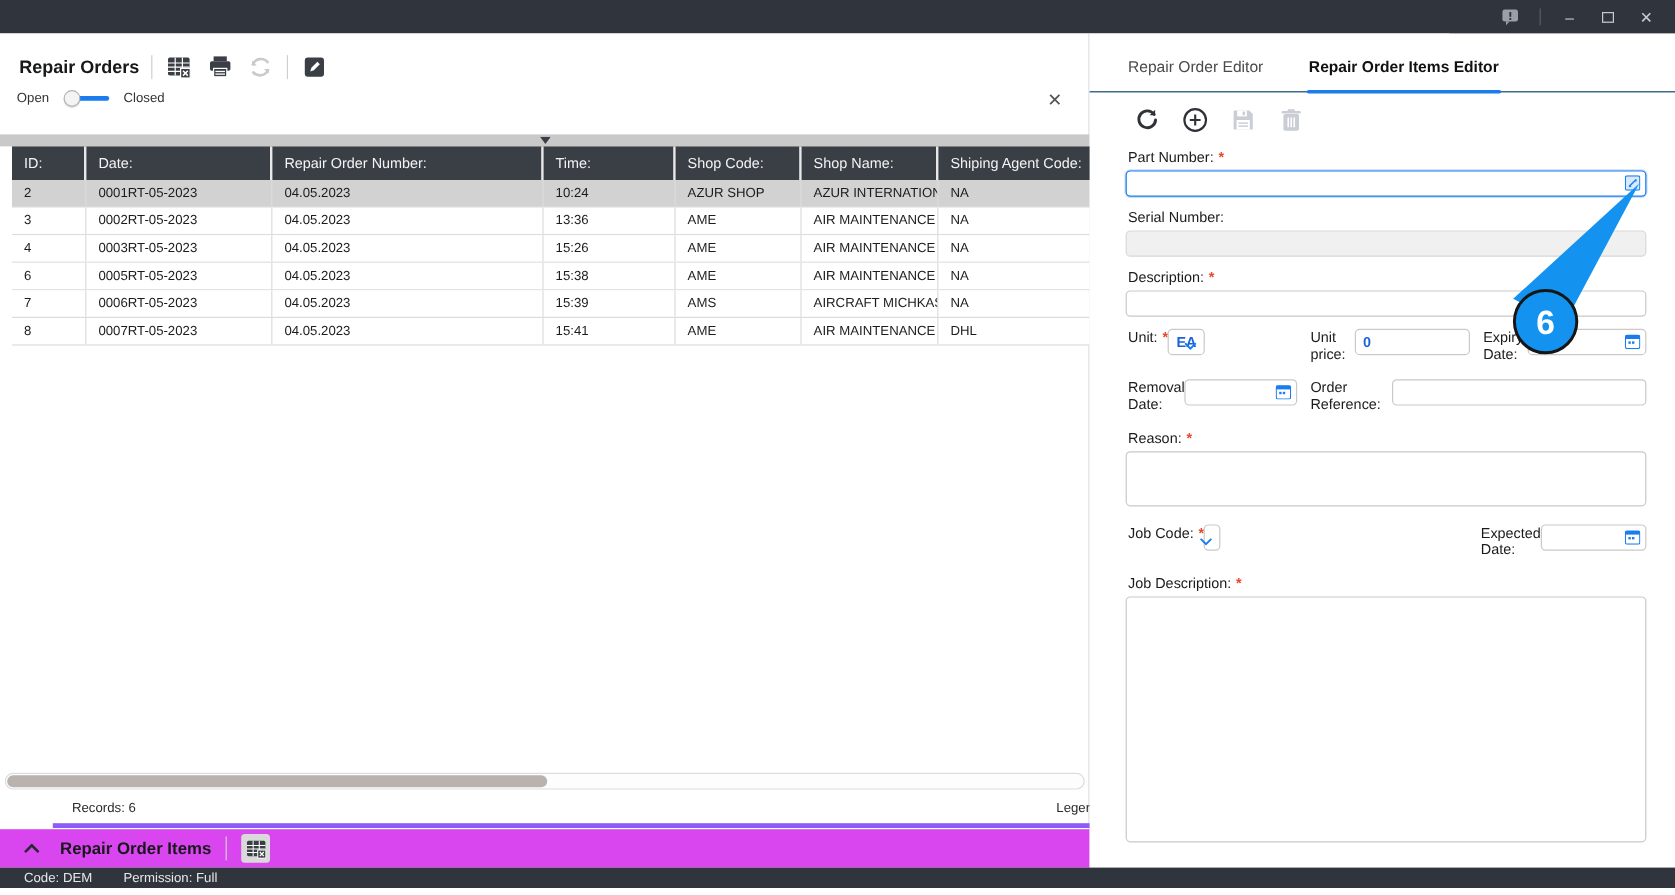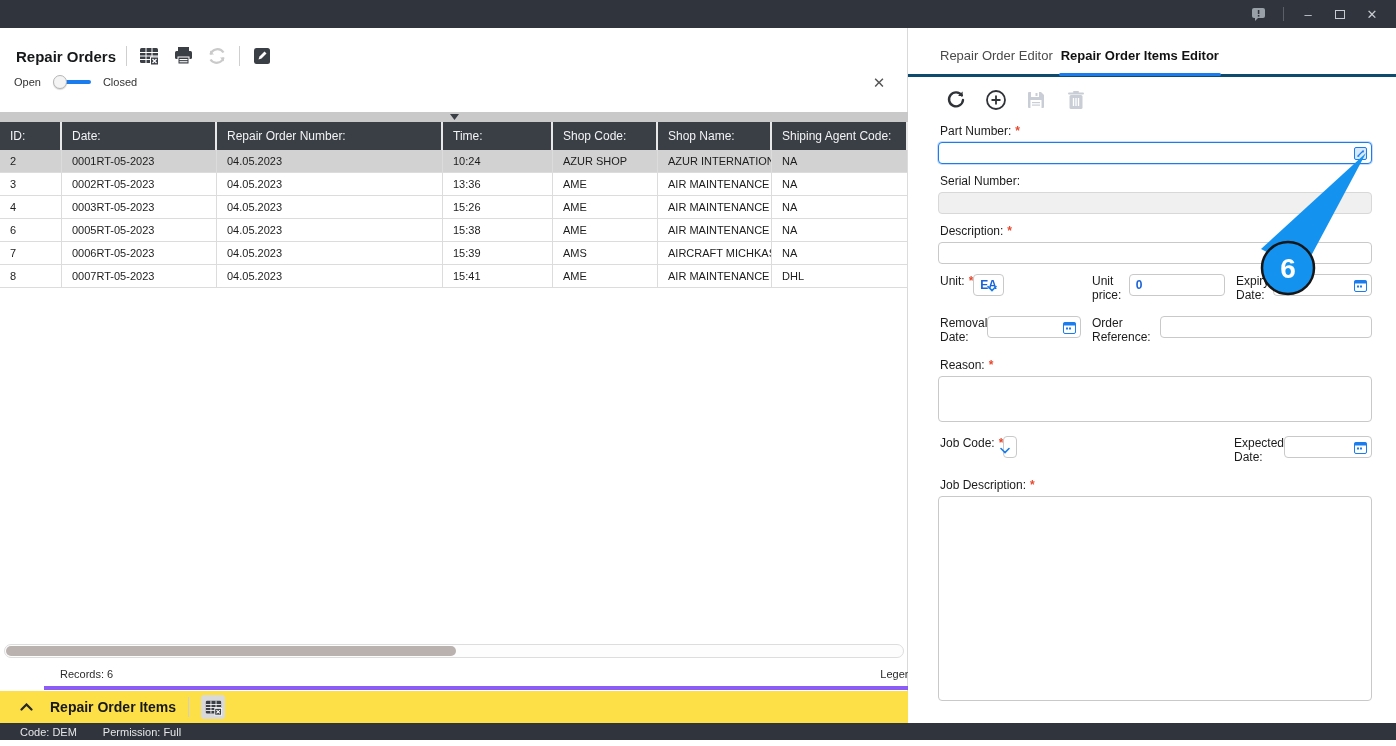--- a/index.html
+++ b/index.html
@@ -34,21 +34,21 @@
   .toggle-row { position:absolute; left:14px; top:47px; display:flex; align-items:center; gap:12px; font-size:11px; color:#333; }
   .switch { position:relative; width:38px; height:14px; cursor:pointer; }
   .switch .track { position:absolute; left:10px; top:5px; width:28px; height:4px; border-radius:2px; background:#1a7ced; }
   .switch .knob { position:absolute; left:0; top:0; width:14px; height:14px; border-radius:50%; background:#f4f4f4;
                   border:1px solid #b5b5b5; box-shadow:0 1px 1px rgba(0,0,0,.15); }
 
   
   .table-topstrip { position:absolute; left:0; top:84px; width:908px; height:10px; background:#c9c9c9;
                     display:flex; align-items:center; justify-content:center; cursor:pointer; }
   .table-topstrip svg { display:block; }
-  .grid-row { display:grid; grid-template-columns:62px 155px 226px 110px 105px 114px 136px; }
+  .grid-row { display:grid; grid-template-columns:62px 155px 226px 110px 105px 114px 136px;margin-left:10px; }
   .thead { position:absolute; left:0; top:94px; width:908px; height:28px; background:#3a3e45; }
   .thead .cell { color:#f2f3f4; font-size:12px; display:flex; align-items:center; padding-left:10px;
                  border-right:2px solid #e8e8e8; height:28px; white-space:nowrap; overflow:hidden; }
   .tbody { position:absolute; left:0; top:122px; width:908px; }
   .trow { height:23px; background:#fff; border-bottom:1px solid #dcdcdc; cursor:pointer; }
   .trow .cell { font-size:11px; color:#1c1c1c; display:flex; align-items:center; padding-left:10px;
                 border-right:1px solid #dcdcdc; height:22px; white-space:nowrap; overflow:hidden; }
   .trow.selected { background:#d2d2d2; }
 
   
@@ -56,30 +56,30 @@
                 border:1px solid #ddd; border-radius:7px; }
   .hthumb { position:absolute; left:1px; top:1px; width:450px; height:10px; border-radius:5px; background:#b9b2ae; cursor:grab; }
   .panel-footer { position:absolute; left:0; top:634px; width:908px; height:28px; display:flex; align-items:center;
                   border-bottom:4px solid #8b5cf6;margin-left:44px; }
   .records { font-size:11px; color:#2b2b2b; margin-left:16px; }
   .legend { margin-left:auto; display:flex; align-items:center; margin-right:18px; font-size:11px; color:#2b2b2b; }
   .eye-btn { width:17px; height:17px; border-radius:50%; background:#2f333b; display:flex; align-items:center;
              justify-content:center; cursor:pointer; }
 
   
-  .items-bar { position:absolute; left:0; top:663px; width:908px; height:32px; background:#fde047;
+  .items-bar { position:absolute; left:0; top:663px; width:908px; height:32px; background:#d946ef;
                display:flex; align-items:center; gap:12px; padding-left:14px; }
   .items-title { font-size:14px; font-weight:bold; color:#17181a; }
   .chip { width:24px; height:24px; background:#d9d9d9; border-radius:3px; display:flex; align-items:center;
           justify-content:center; cursor:pointer; }
 
   
   .right-panel { position:absolute; left:908px; top:0; width:488px; height:695px; background:#fff; }
-  .tabs { position:absolute; left:0; top:20px; width:488px; height:29px; border-bottom:3px solid #0c4a6e;
-          display:flex; gap:8px; padding-left:32px; }
+  .tabs { position:absolute; left:0; top:20px; width:488px; height:29px; border-bottom:1px solid #0c4a6e;
+          display:flex; gap:38px; padding-left:32px; }
   .tab { font-size:13px; color:#4a4a4a; padding-bottom:8px; cursor:pointer; position:relative; white-space:nowrap; }
   .tab.active { font-weight:bold; color:#111; }
   .tab.active::after { content:""; position:absolute; left:-2px; right:-2px; bottom:-2px; height:3px;
                        background:#1a7ced; border-radius:2px; }
   .ed-toolbar { position:absolute; left:36px; top:60px; display:flex; align-items:center; gap:16px; }
   .ed-ic { width:24px; height:24px; display:flex; align-items:center; justify-content:center; cursor:pointer; }
   .ed-ic.disabled { cursor:default; }
 
   .form { position:absolute; left:30px; top:96px; width:434px; }
   .lblrow { display:flex; font-size:12px; color:#1b1b1b; margin:0 0 4px 2px; }

